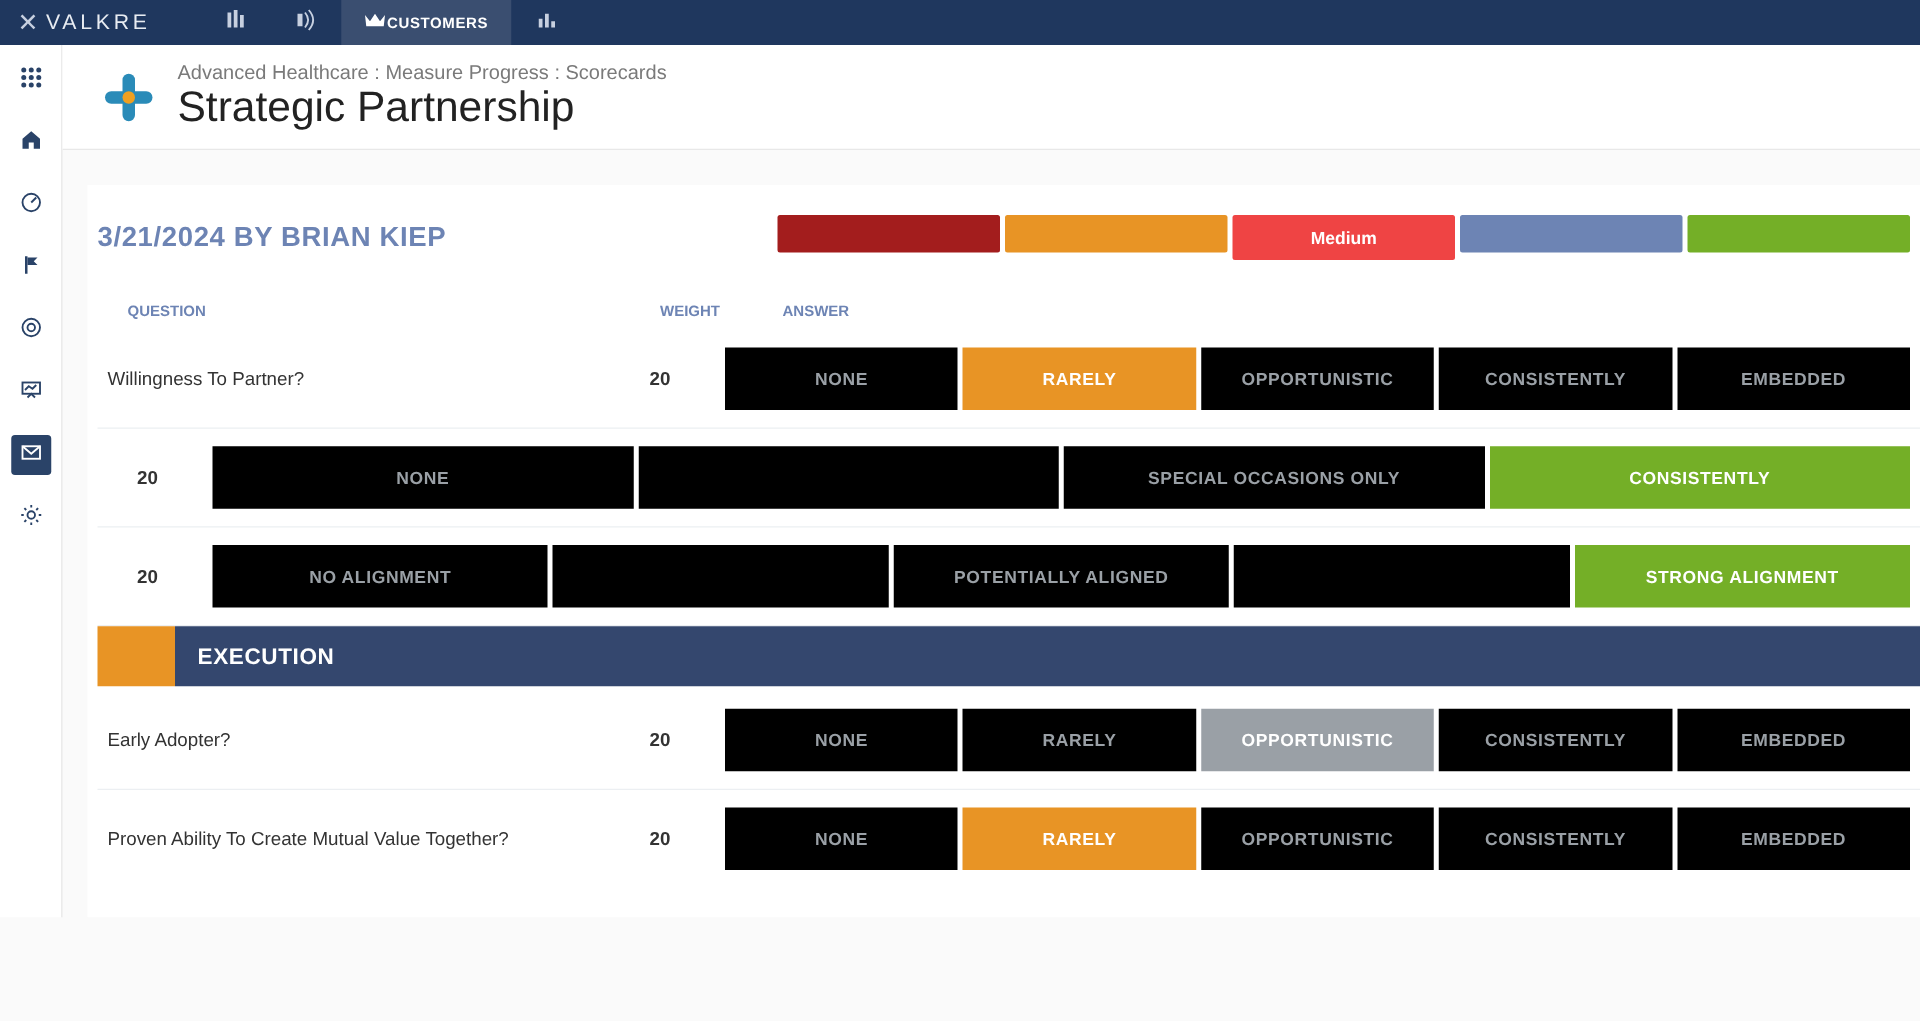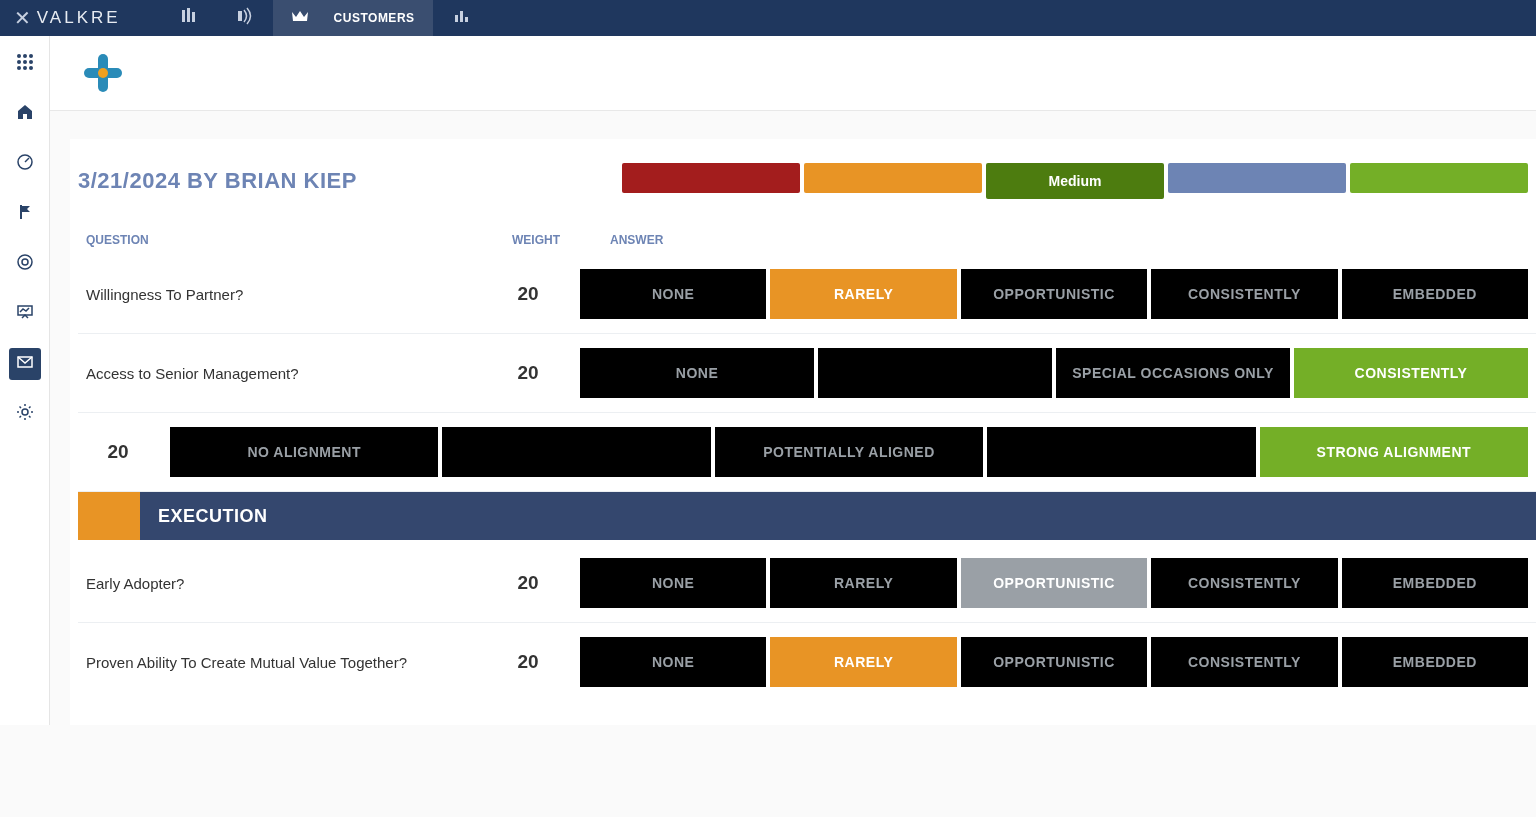--- a/index.html
+++ b/index.html
@@ -4,21 +4,21 @@
 <style>
   * { box-sizing: border-box; margin: 0; padding: 0; }
   body { font-family: "Segoe UI", Arial, sans-serif; background: #fafafa; color: #333; width: 1536px; }
   
   
   .topnav { background: #1f375e; height: 36px; display: flex; align-items: center; padding: 0 14px; color: #c7d0e0; }
   .topnav .logo { display: flex; align-items: center; gap: 6px; margin-right: 40px; }
   .topnav .logo-x { font-size: 20px; font-weight: 300; }
   .topnav .logo-text { font-size: 17px; letter-spacing: 3px; font-weight: 400; color: #e8ecf2; }
   .topnav .navicon { width: 56px; display:flex; align-items:center; justify-content:center; height:36px; cursor:pointer; font-size:16px;}
-  .topnav .tabitem { display:flex; align-items:center; gap:25px; padding:0 18px; height:36px; cursor:pointer; }
+  .topnav .tabitem { display:flex; align-items:center; gap:1px; padding:0 18px; height:36px; cursor:pointer; }
   .topnav .tabitem.active { background: #3a4e70; color:#fff; }
   .topnav .tabitem .tablabel { font-size:12px; font-weight:700; letter-spacing:0.5px; }
   
   
   .layout { display:flex; }
   .siderail { width: 50px; background: #fff; border-right:1px solid #e5e5e5; display:flex; flex-direction:column; align-items:center; padding-top:12px; gap:18px; }
   .siderail .railicon { width:32px; height:32px; display:flex; align-items:center; justify-content:center; cursor:pointer; color:#2a4368; font-size:18px; border-radius:3px;}
   .siderail .railicon.active { background:#2a4368; color:#fff; }
   
   .mainwrap { flex:1; }
@@ -33,42 +33,42 @@
   .content { padding: 28px 0 0 20px; }
   .card { background:#fff; padding: 24px 0 24px 8px; }
   
   .cardtop { display:flex; align-items:center; padding: 0 0 30px 0; justify-content: space-between;}
   .cardtop .byline { color:#6d84b4; font-size:22px; font-weight:700; letter-spacing:0.5px; padding-left:0;}
   .scale-legend { margin-left:auto; display:flex; gap:4px; padding-right:8px; }
   .scale-legend .legendcell { width:178px; height:30px; border-radius:2px; display:flex; align-items:center; justify-content:center; color:#fff; font-size:14px; font-weight:600;}
   .scale-legend .legendcell.selected { height:36px; }
   
   .colheads { display:flex; padding: 4px 0 8px 8px; font-size:12px; color:#6d84b4; font-weight:700;}
-  .colheads .ch-q { width:410px; }
+  .colheads .ch-q { width:410px;margin-left:16px; }
   .colheads .ch-w { width:80px; text-align:center;}
   .colheads .ch-a { padding-left:34px; }
   
   .section-bar { display:flex; height:48px; margin-bottom:4px;}
   .section-bar .accent { width:62px; }
   .section-bar .body { flex:1; background:#34476e; color:#fff; display:flex; align-items:center; padding-left:18px; font-size:18px; font-weight:600; letter-spacing:0.5px;}
   
   .qrow { display:flex; align-items:center; padding: 14px 0; border-bottom:1px solid #eceff2; }
   .qrow:last-child { border-bottom:none; }
   .qrow .qtext { width:410px; padding-left:8px; font-size:15px; color:#333; }
-  .qrow .qweight { width:80px; text-align:center; font-size:19px; color:#333; font-weight:600;}
+  .qrow .qweight { width:80px; text-align:center; font-size:15px; color:#333; font-weight:600;}
   .qrow .answers { flex:1; display:flex; gap:4px; padding-left:12px; padding-right:8px; }
   .qrow .answers .ans { flex:1; height:50px; background:#000000; color:#9aa0a6; font-size:14px; font-weight:700; display:flex; align-items:center; justify-content:center; text-align:center; letter-spacing:0.5px; line-height:1.2; cursor:pointer; padding:0 6px;}
   .qrow .answers .ans.sel-gray   { background:#9aa0a6; color:#fff; }
   .qrow .answers .ans.sel-orange { background:#e89425; color:#fff; }
   .qrow .answers .ans.sel-green  { background:#74af27; color:#fff; }
   
   
   .c-red { background:#a31d1d; }
   .c-orange { background:#e89425; }
-  .c-gray { background:#4d7c0f; }
+  .c-gray { background:#ef4444; }
   .c-blue { background:#6d84b4; }
   .c-green { background:#74af27; }
 </style>
 </head>
 <body>
 
 <div class="topnav">
   <div class="logo">
     <span class="logo-x">✕</span>
     <span class="logo-text">VALKRE</span>
@@ -187,20 +187,30 @@
   </div>
 
   <div class="mainwrap">
     <div class="page-header">
       <div class="headericon">
         <svg width="46" height="46" viewBox="0 0 46 46">
           <rect x="18" y="4" width="10" height="38" rx="5" fill="#2a8bb8"></rect>
           <rect x="4" y="18" width="38" height="10" rx="5" fill="#2a8bb8"></rect>
           <circle cx="23" cy="23" r="5" fill="#f0a020"></circle>
         </svg>
+      </div>
+      <div class="headertext">
+        <div class="breadcrumb">
+          <span>Advanced Healthcare</span>
+          <span> : </span>
+          <span>Measure Progress</span>
+          <span> : </span>
+          <span>Scorecards</span>
+        </div>
+        <div class="pagetitle">Strategic Partnership</div>
       </div>
     </div>
 
     <div class="content">
       <div class="card">
         <div class="cardtop">
           <div class="byline">3/21/2024 BY BRIAN KIEP</div>
           <div class="scale-legend" id="scale-legend">
               <div class="legendcell c-red"></div>
               <div class="legendcell c-orange"></div>
@@ -222,21 +232,20 @@
               <div class="qweight">20</div>
               <div class="answers">
                 <div class="ans">NONE</div>
                 <div class="ans sel-orange">RARELY</div>
                 <div class="ans">OPPORTUNISTIC</div>
                 <div class="ans">CONSISTENTLY</div>
                 <div class="ans">EMBEDDED</div>
               </div>
             </div>
             <div class="qrow">
-              <div class="qtext">Access to Senior Management?</div>
               <div class="qweight">20</div>
               <div class="answers">
                 <div class="ans">NONE</div>
                 <div class="ans"></div>
                 <div class="ans">SPECIAL OCCASIONS ONLY</div>
                 <div class="ans sel-green">CONSISTENTLY</div>
               </div>
             </div>
             <div class="qrow">
               <div class="qweight">20</div>

